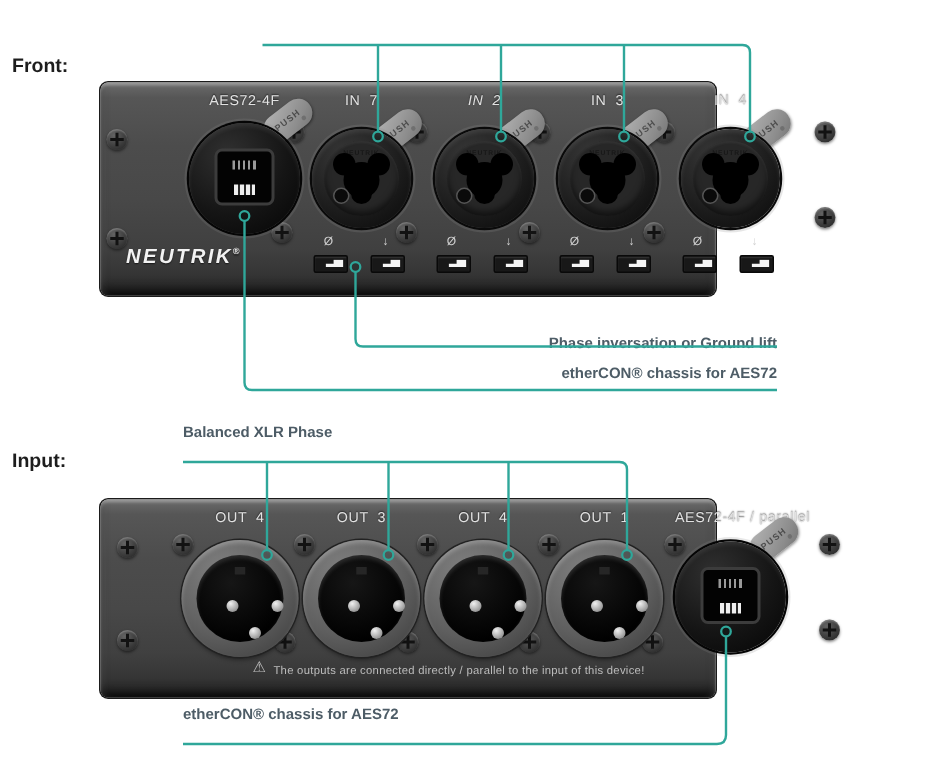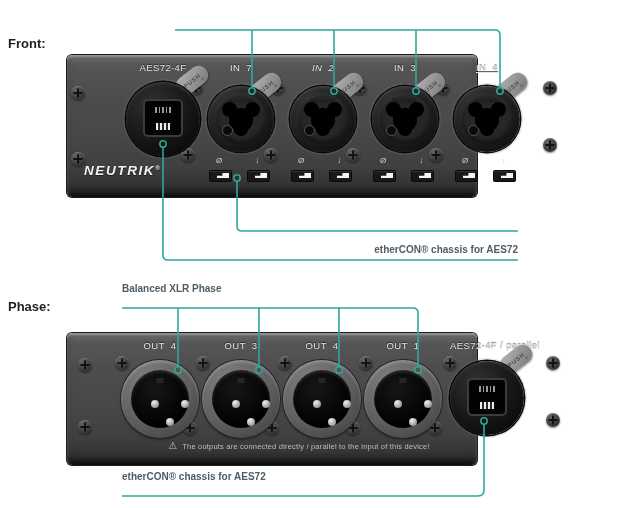--- a/index.html
+++ b/index.html
@@ -144,35 +144,36 @@
   #warning-row .wtext{font-size:7.5px;color:#bdbdbd;letter-spacing:.2px;}
   
   #overlay{position:absolute;left:0;top:0;z-index:5;pointer-events:none;}
 </style>
 </head>
 <body>
 
 <div id="stage">
 
   <div class="heading" style="left:8px;top:36px;">Front:</div>
-  <div class="heading" style="left:8px;top:299px;">Phase:</div>
+  <div class="heading" style="left:8px;top:299px;">Input:</div>
 
   <div class="note right" style="right:103px;top:199px;">
+    <div>Phase inversation or Ground lift</div>
   </div>
   <div class="note right" style="right:103px;top:244px;">etherCON® chassis for AES72</div>
   <div class="note" style="left:122px;top:283px;">Balanced XLR Phase</div>
   <div class="note" style="left:122px;top:471px;">etherCON® chassis for AES72</div>
 
   <div class="panel" id="front-panel">
 
     <div class="panel-label" style="left:96px;top:7px;">AES72-4F</div>
     <div class="panel-label" style="left:174px;top:7px;">IN  7</div>
     <div class="panel-label" style="left:256px;top:7px;font-style:italic;">IN  2</div>
     <div class="panel-label" style="left:338px;top:7px;">IN  3</div>
-    <div class="panel-label" style="left:420px;top:7px;text-decoration:underline;">IN  4</div>
+    <div class="panel-label" style="left:420px;top:7px;">IN  4</div>
 
     <div class="screw" style="left:11px;top:38px;"></div>
     <div class="screw" style="left:11px;top:104px;"></div>
     <div class="screw" style="left:129px;top:33px;"></div>
     <div class="screw" style="left:211px;top:33px;"></div>
     <div class="screw" style="left:293px;top:33px;"></div>
     <div class="screw" style="left:376px;top:33px;"></div>
     <div class="screw" style="left:121px;top:100px;"></div>
     <div class="screw" style="left:204px;top:100px;"></div>
     <div class="screw" style="left:286px;top:100px;"></div>

